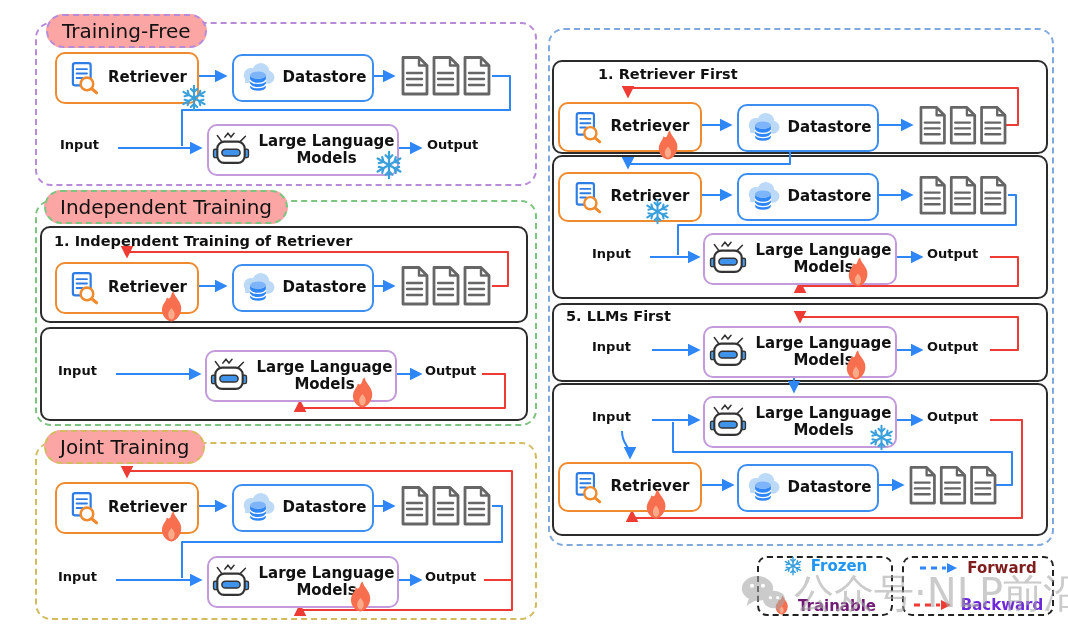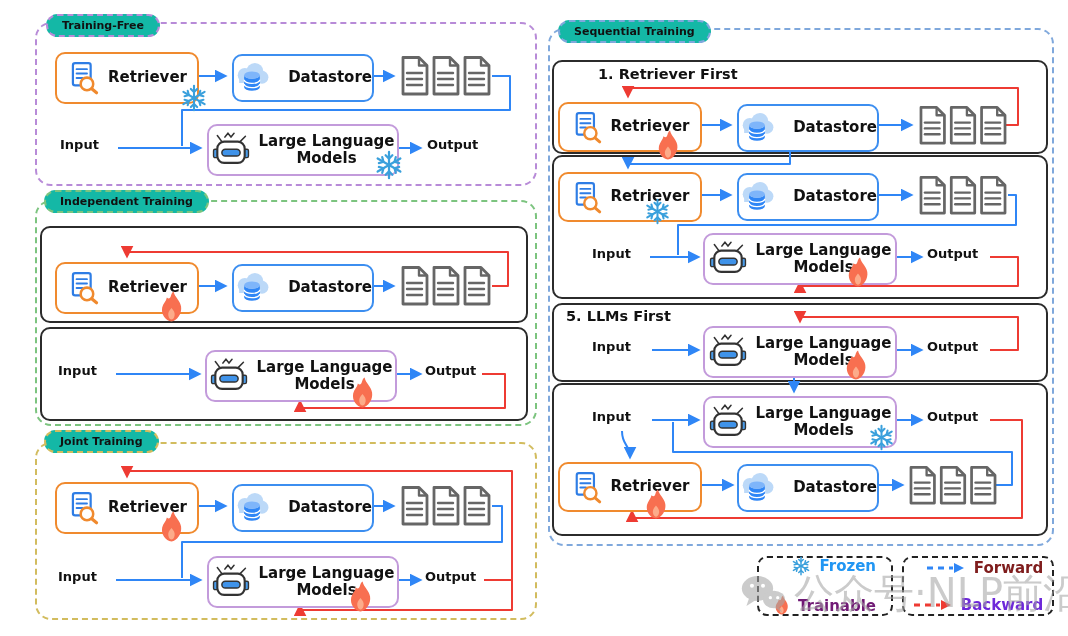--- a/index.html
+++ b/index.html
@@ -1,39 +1,39 @@
 <!DOCTYPE html>
 <html><head>
 <meta charset="utf-8">
 <style>
   html,body{margin:0;padding:0;background:#fff;}
   #canvas{position:relative;width:1068px;height:636px;background:#fff;overflow:hidden;
           font-family:"DejaVu Sans","Liberation Sans",sans-serif;color:#111;}
   .section{position:absolute;border:2px dashed;border-radius:16px;background:#fff;z-index:0;}
   .sec-tf{border-color:#b88bd8;} .sec-it{border-color:#7cc47f;}
   .sec-jt{border-color:#d2bc5e;} .sec-sq{border-color:#7fa8dc;}
-  .capsule{position:absolute;border:2px dashed;border-radius:20px;background:#14b8a6;
-           padding:3px 14px;font-weight:bold;font-size:11px;white-space:nowrap;z-index:4;}
+  .capsule{position:absolute;border:2px dashed;border-radius:20px;background:#fca5a5;
+           padding:3px 14px;font-weight:normal;font-size:20px;white-space:nowrap;z-index:4;}
   .cap-tf{border-color:#b88bd8;} .cap-it{border-color:#7cc47f;}
   .cap-jt{border-color:#d2bc5e;} .cap-sq{border-color:#7fa8dc;}
   .sbox{position:absolute;border:2px solid #2b2b2b;border-radius:10px;background:#fff;z-index:1;}
   .sbox-title{position:absolute;font-weight:bold;font-size:14.5px;white-space:nowrap;z-index:3;}
   .node{position:absolute;display:flex;align-items:center;justify-content:center;gap:7px;
         background:#fff;border:2px solid;border-radius:10px;z-index:2;}
   .node.retriever{border-color:#f08a2e;}
-  .node.datastore{border-color:#3c8ef0;justify-content:space-between;}
+  .node.datastore{border-color:#3c8ef0;}
   .node.llm{border-color:#c39bdb;}
   .nlabel{font-weight:bold;font-size:15px;line-height:1.15;text-align:center;}
   .iotext{position:absolute;font-weight:bold;font-size:13px;white-space:nowrap;z-index:2;}
   .badge{position:absolute;z-index:5;}
   .docs{position:absolute;z-index:2;}
   .wires{position:absolute;left:0;top:0;z-index:1;}
   .legend-box{position:absolute;border:2px dashed #222;border-radius:10px;background:#fff;
               display:flex;align-items:center;justify-content:center;gap:8px;z-index:2;}
-  .legend-col{display:flex;flex-direction:column;gap:19px;align-items:flex-end;}
+  .legend-col{display:flex;flex-direction:column;gap:19px;align-items:center;}
   .legend-row{display:flex;align-items:center;gap:8px;font-weight:bold;font-size:15px;}
   .legend-label{font-weight:bold;font-size:15.5px;}
   .frozen-text{color:#2196f3;} .trainable-text{color:#701a75;}
   .fwd-text{color:#7f1d1d;} .bwd-text{color:#6d28d9;}
   .watermark{position:absolute;display:flex;align-items:center;gap:8px;z-index:6;
              color:#a6a6a6;opacity:.58;font-size:40px;white-space:nowrap;pointer-events:none;}
 </style>
 </head>
 <body>
 
@@ -116,23 +116,23 @@
 <div id="canvas">
 
   <div class="section sec-tf" style="left:35px;top:22px;width:498px;height:160px"></div>
   <div class="section sec-it" style="left:35px;top:200px;width:498px;height:222px"></div>
   <div class="section sec-jt" style="left:35px;top:442px;width:498px;height:174px"></div>
   <div class="section sec-sq" style="left:548px;top:28px;width:502px;height:514px"></div>
 
   <div class="capsule cap-tf" style="left:46px;top:14px">Training-Free</div>
   <div class="capsule cap-jt" style="left:44px;top:430px">Joint Training</div>
   <div class="capsule cap-it" style="left:44px;top:190px">Independent Training</div>
-  <div class="capsule cap-sq" style="left:558px;top:20px">Sequential Training</div>
 
   <div class="sbox" style="left:40px;top:226px;width:484px;height:93px"></div>
+  <div class="sbox-title" style="left:54px;top:233px">1. Independent Training of Retriever</div>
   <div class="sbox" style="left:40px;top:327px;width:484px;height:90px"></div>
 
   <div class="sbox" style="left:552px;top:60px;width:492px;height:90px"></div>
   <div class="sbox-title" style="left:598px;top:66px">1. Retriever First</div>
   <div class="sbox" style="left:552px;top:155px;width:492px;height:140px"></div>
   <div class="sbox" style="left:552px;top:303px;width:492px;height:75px"></div>
   <div class="sbox-title" style="left:566px;top:308px">5. LLMs First</div>
   <div class="sbox" style="left:552px;top:383px;width:492px;height:149px"></div>
 
   <svg class="wires" width="1068" height="636">

